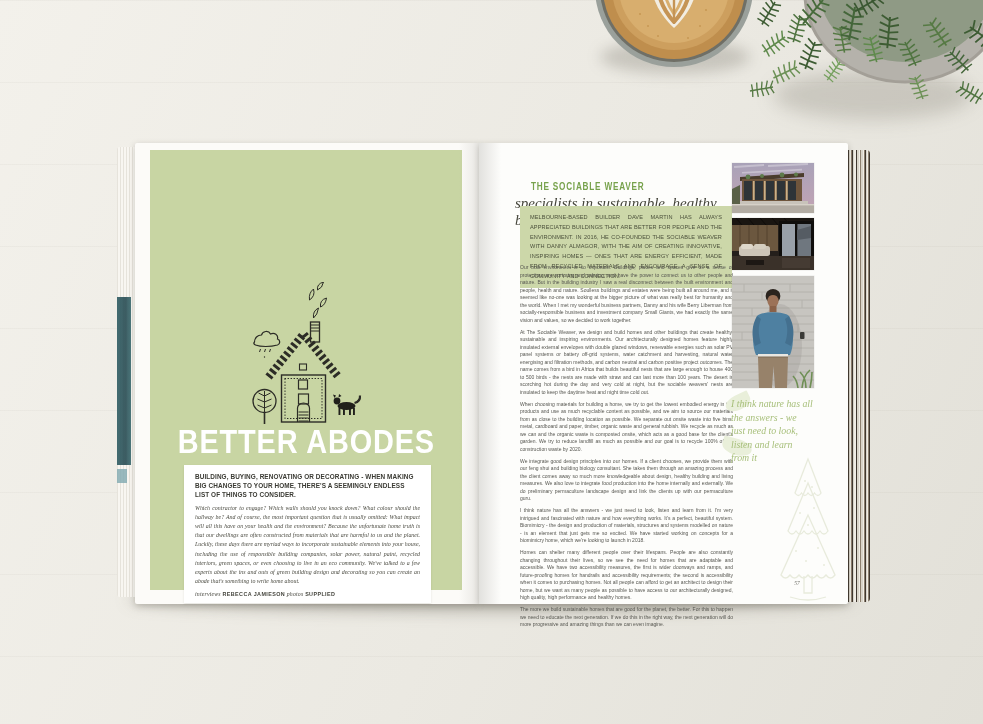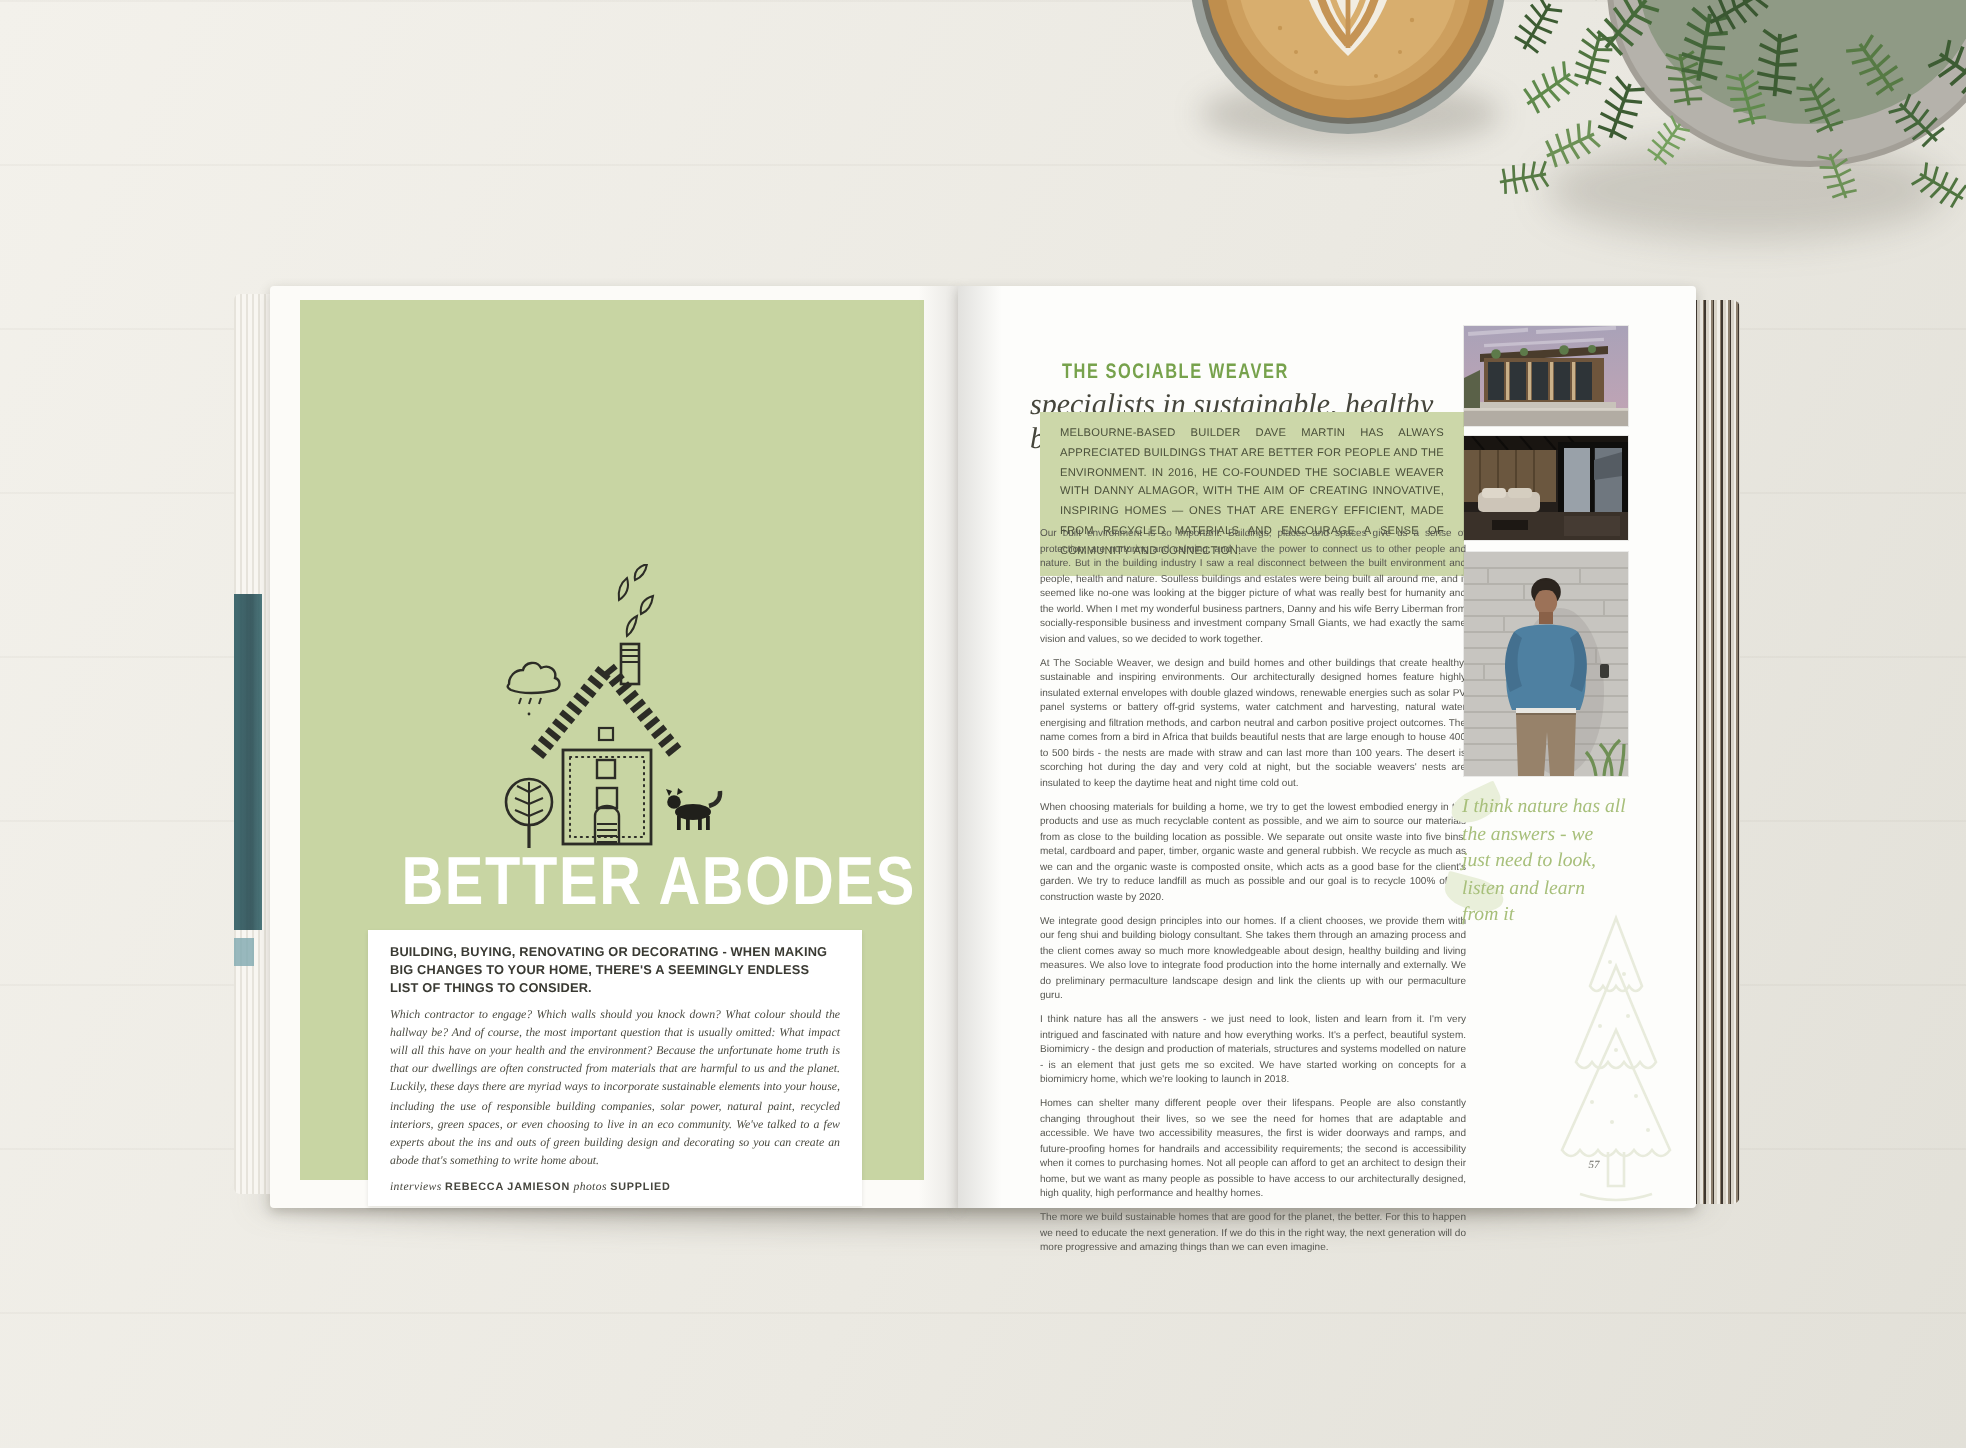--- a/index.html
+++ b/index.html
@@ -36,21 +36,21 @@
   .page-left{left:135px;width:344px;background:#fcfbf8;border-radius:2px 0 0 2px;}
   .page-left::after{content:"";position:absolute;right:0;top:0;bottom:0;width:20px;
     background:linear-gradient(90deg,rgba(0,0,0,0) 0%,rgba(60,55,45,.10) 100%);}
   .page-right{left:479px;width:369px;background:#fdfdfb;border-radius:0 2px 2px 0;}
   .page-right::before{content:"";position:absolute;left:0;top:0;bottom:0;width:22px;
     background:linear-gradient(90deg,rgba(60,55,45,.14) 0%,rgba(0,0,0,0) 100%);}
 
   
   .green-panel{position:absolute;left:15px;top:7px;right:17px;bottom:14px;background:#c8d5a3;}
   .doodle{position:absolute;left:50%;top:132px;transform:translateX(-50%);}
-  .panel-title-wrap{position:absolute;left:0;right:0;top:272px;margin-left:28px;}
+  .panel-title-wrap{position:absolute;left:0;right:0;top:272px;text-align:center;}
   .panel-title{display:inline-block;transform:scaleX(.85);transform-origin:center;
     color:#ffffff;font-weight:bold;font-size:34px;letter-spacing:1px;white-space:nowrap;}
   .intro-box{position:absolute;left:34px;top:315px;width:247px;background:#ffffff;
     padding:8px 11px 6px;box-shadow:0 1px 2px rgba(60,55,45,.12);}
   .intro-heading{margin:0 0 4px;font-size:6.4px;line-height:1.4;font-weight:bold;
     color:#3a3a33;letter-spacing:.1px;}
   .intro-body{margin:0;font-family:"Liberation Serif",serif;font-style:italic;
     font-size:5.9px;line-height:1.55;color:#4a4a40;text-align:justify;}
   .credit{margin:5px 0 0;font-size:5.4px;color:#45453d;letter-spacing:.2px;}
   .credit .it{font-family:"Liberation Serif",serif;font-style:italic;font-size:5.8px;}

